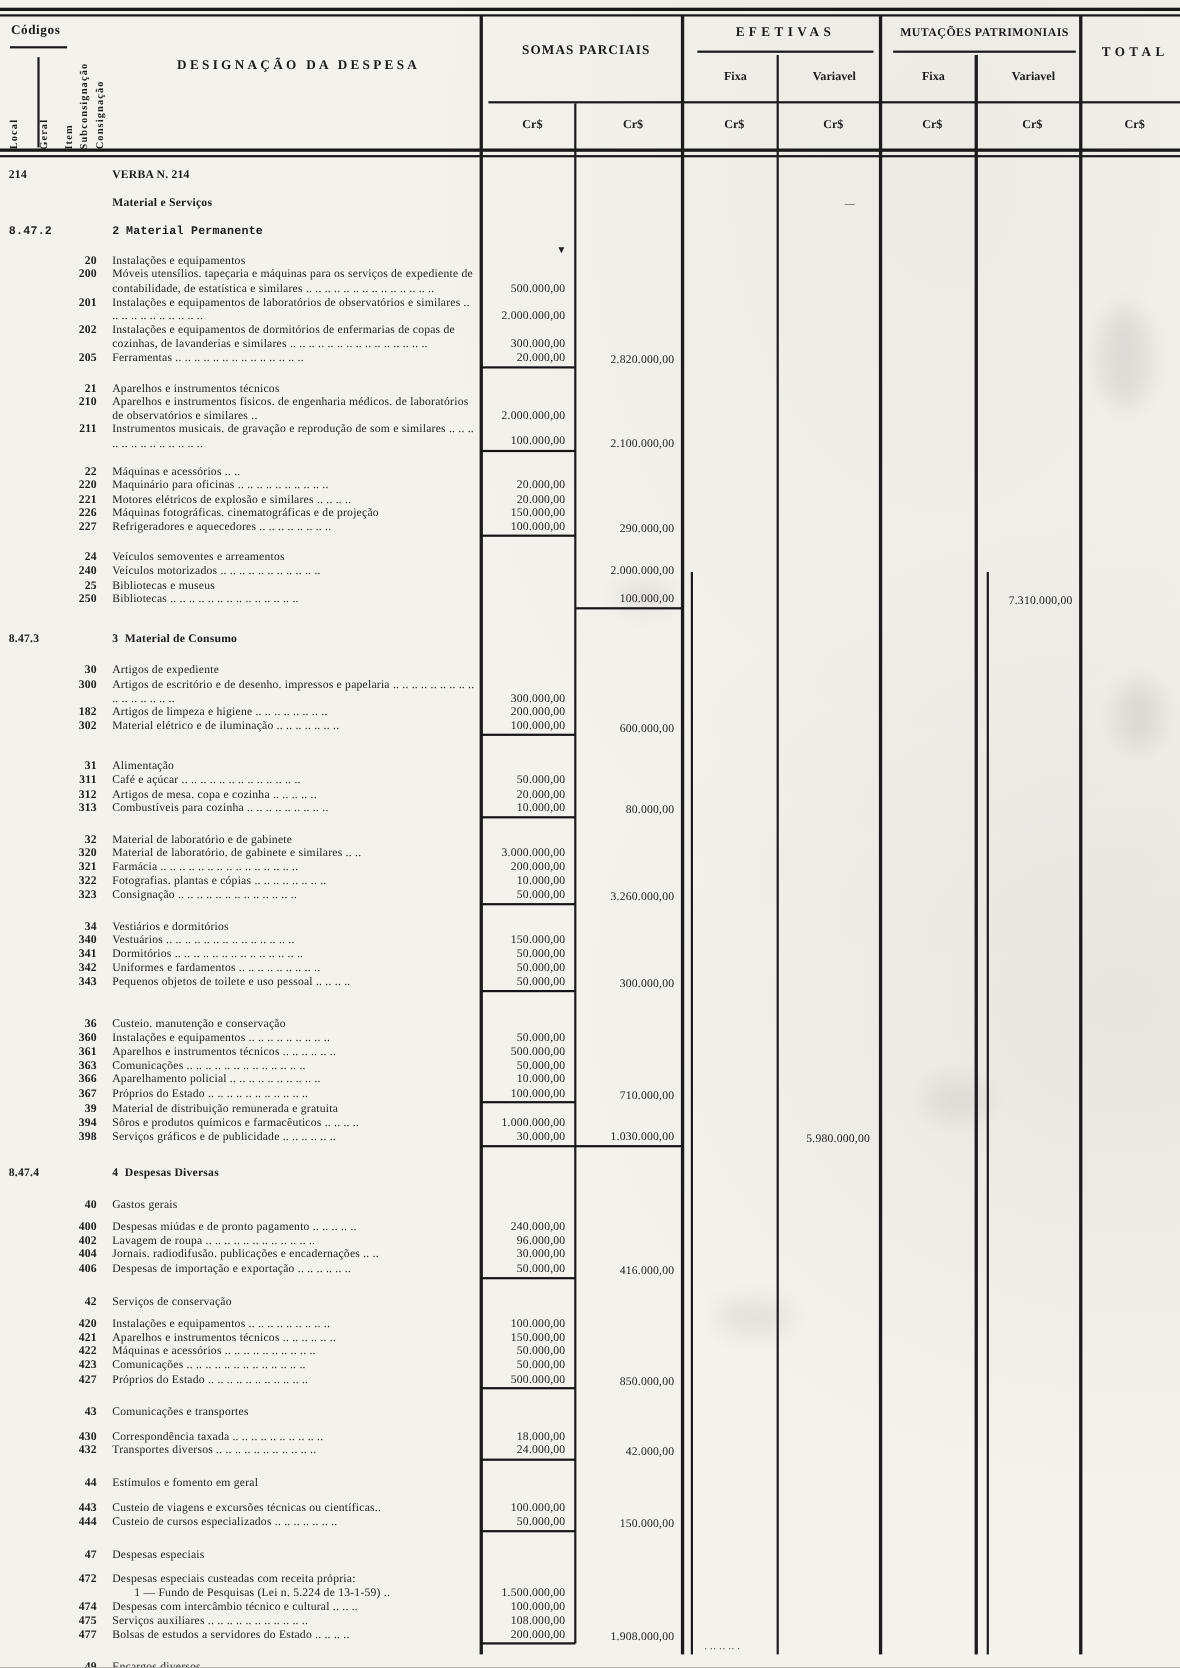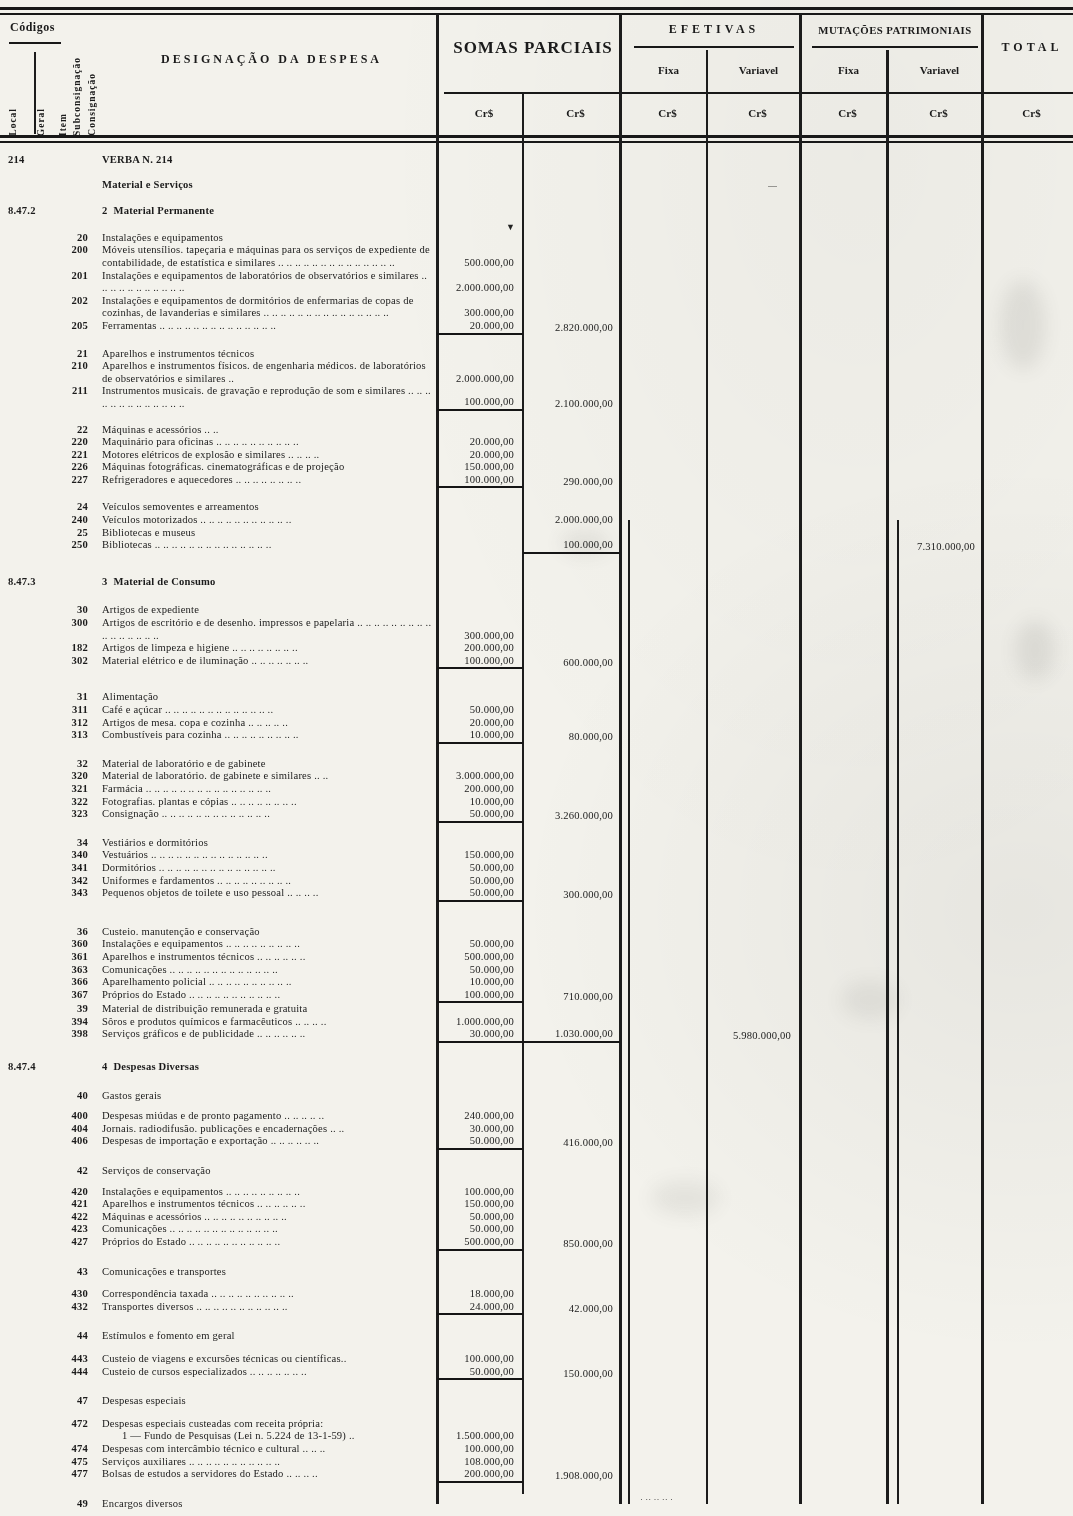--- a/index.html
+++ b/index.html
@@ -62,21 +62,21 @@
     <div class="rule-h" style="left:5px;top:42px;width:52px;height:2px;"></div>
     <div class="vlab" style="left:4px;">Local</div>
     <div class="vlab" style="left:32px;">Geral</div>
     <div class="vlab" style="left:54px;">Item</div>
     <div class="vlab" style="left:68px;">Subconsignação</div>
     <div class="vlab" style="left:83px;">Consignação</div>
     <div class="rule-v" style="left:30px;top:52px;width:2px;height:82px;"></div>
 
     <div class="hcell h-title" style="left:100px;top:52px;width:335px;letter-spacing:3px;">DESIGNAÇÃO DA DESPESA</div>
 
-    <div class="hcell h-title" style="left:440px;top:38px;width:178px;font-size:17px;letter-spacing:1px;">SOMAS PARCIAIS</div>
+    <div class="hcell h-title" style="left:440px;top:38px;width:178px;font-size:12px;letter-spacing:1px;">SOMAS PARCIAIS</div>
 
     <div class="hcell h-title" style="left:622px;top:22px;width:176px;letter-spacing:4px;">EFETIVAS</div>
     <div class="rule-h" style="left:630px;top:46px;width:160px;height:2px;"></div>
     <div class="hcell h-title" style="left:802px;top:24px;width:178px;font-size:10.8px;letter-spacing:.4px;">MUTAÇÕES PATRIMONIAIS</div>
     <div class="rule-h" style="left:808px;top:46px;width:166px;height:2px;"></div>
     <div class="hcell h-title" style="left:984px;top:40px;width:88px;letter-spacing:4px;">TOTAL</div>
 
     <div class="hcell h-sub" style="left:622px;top:64px;width:85px;">Fixa</div>
     <div class="hcell h-sub" style="left:709px;top:64px;width:91px;">Variavel</div>
     <div class="hcell h-sub" style="left:802px;top:64px;width:85px;">Fixa</div>
@@ -121,21 +121,21 @@
         <div class="cc"></div>
         <div class="lab"><span class="txt">Material e Serviços</span></div>
         <div class="m c1"></div>
         <div class="m c2"></div>
         <div class="m ef"></div>
         <div class="m ev"></div>
         <div class="m mf"></div>
         <div class="m mv"></div>
         <div class="m tot"></div>
       </div>
-      <div class="row t-section" style="margin-top: 14px;">
+      <div class="row t-section" style="margin-top: 14px; font-family: Liberation Mono, monospace;">
         <div class="cc">
           <span class="seccode">8.47.2</span>
         </div>
         <div class="lab"><span class="pre">2</span><span class="txt">Material Permanente</span></div>
         <div class="m c1"></div>
         <div class="m c2"></div>
         <div class="m ef"></div>
         <div class="m ev"></div>
         <div class="m mf"></div>
         <div class="m mv"></div>
@@ -751,20 +751,33 @@
         <div class="m mf"></div>
         <div class="m mv"></div>
         <div class="m tot"></div>
       </div>
       <div class="row t-item" style="margin-top: 8px;">
         <div class="cc">
           <span class="numcode">400</span>
         </div>
         <div class="lab"><span class="txt">Despesas miúdas e de pronto pagamento .. .. .. .. ..</span></div>
         <div class="m c1">240.000,00</div>
+        <div class="m c2"></div>
+        <div class="m ef"></div>
+        <div class="m ev"></div>
+        <div class="m mf"></div>
+        <div class="m mv"></div>
+        <div class="m tot"></div>
+      </div>
+      <div class="row t-item">
+        <div class="cc">
+          <span class="numcode">402</span>
+        </div>
+        <div class="lab"><span class="txt">Lavagem de roupa .. .. .. .. .. .. .. .. .. .. .. ..</span></div>
+        <div class="m c1">96.000,00</div>
         <div class="m c2"></div>
         <div class="m ef"></div>
         <div class="m ev"></div>
         <div class="m mf"></div>
         <div class="m mv"></div>
         <div class="m tot"></div>
       </div>
       <div class="row t-item">
         <div class="cc">
           <span class="numcode">404</span>

